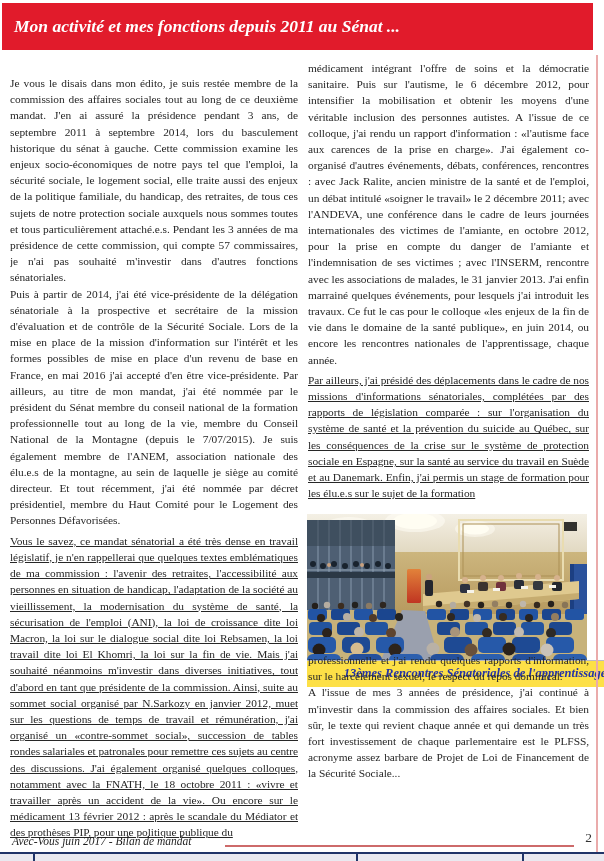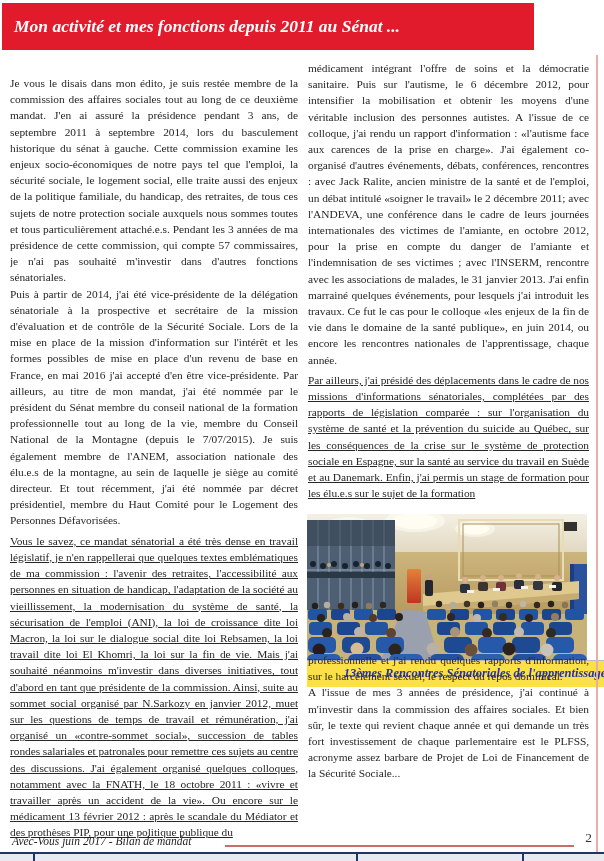--- a/index.html
+++ b/index.html
@@ -2,21 +2,21 @@
 <html><head>
 <meta charset="utf-8">
 <style>
   html,body{margin:0;padding:0;background:#ffffff;}
   #page{
     position:relative;width:604px;height:861px;background:#ffffff;overflow:hidden;
     font-family:"Liberation Serif", serif;
   }
   
   .banner{
-    position:absolute;left:2px;top:3px;width:532px;height:47px;
+    position:absolute;left:2px;top:3px;width:591px;height:47px;
     background:#e11b2b;
   }
   .banner-title{
     padding-left:12px;line-height:46px;color:#ffffff;
     font-size:17.5px;font-weight:bold;font-style:italic;
     font-family:"Liberation Serif", serif;white-space:nowrap;
   }
   
   .col{
     position:absolute;text-align:justify;color:#272727;

